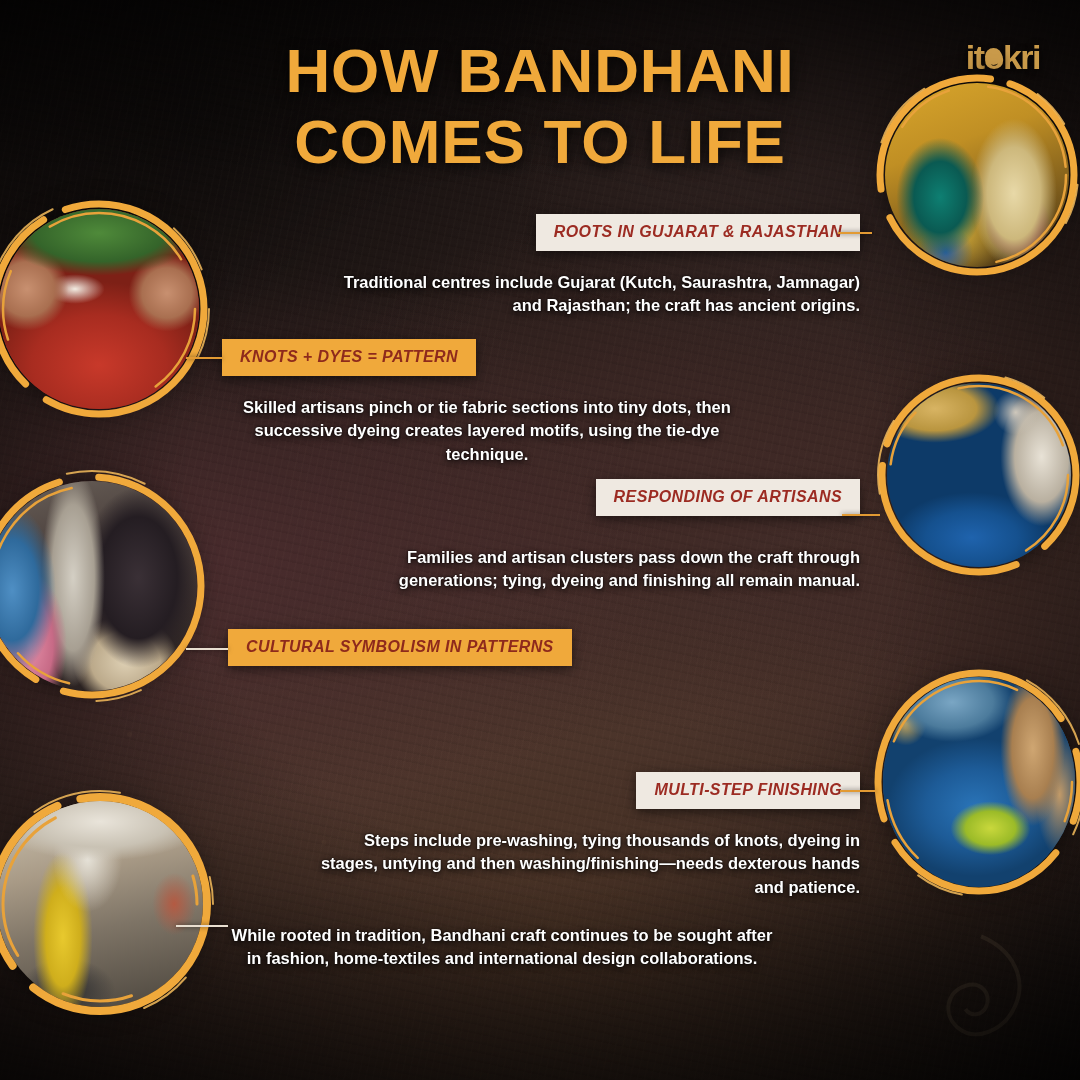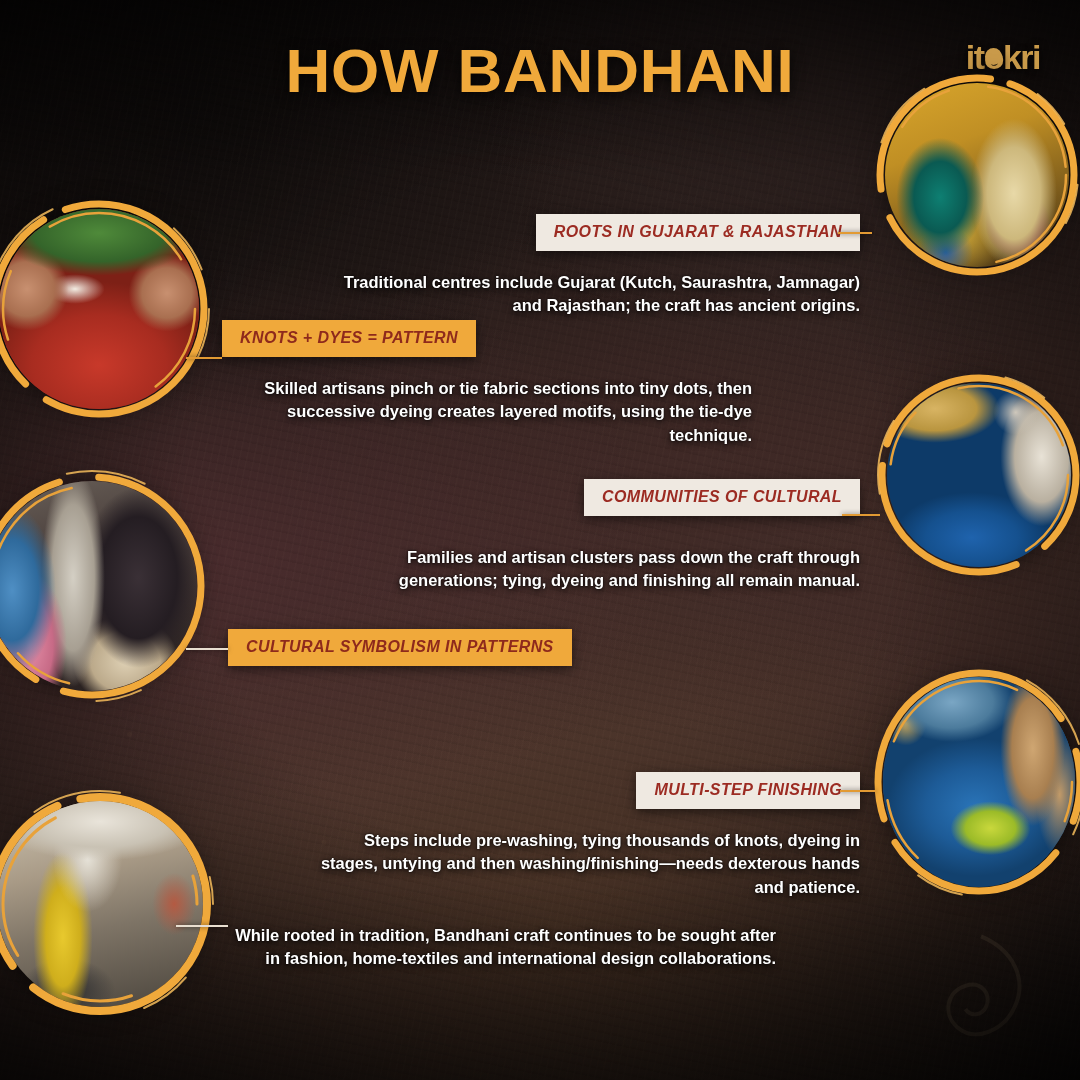--- a/index.html
+++ b/index.html
@@ -190,21 +190,21 @@
   .hdr.cream { background: #efe9e1; }
   .hdr.amber { background: #f0a93b; color: #8e2a1c; }
   .body-txt {
     color: #ffffff;
     font-weight: bold;
     font-size: 16.5px;
     line-height: 1.42;
     text-shadow: 0 2px 7px rgba(0,0,0,.9), 0 0 2px rgba(0,0,0,.9);
   }
   .right-al { text-align: right; }
-  .left-al  { text-align: right; }
+  .left-al  { text-align: center; }
 
   
   .conn {
     position: absolute;
     height: 2px;
     background: #e29a33;
     box-shadow: 0 0 5px rgba(0,0,0,.6);
   }
   .conn.light { background: #e8ded0; }
 </style>
@@ -216,20 +216,21 @@
   <div class="bg-base"></div>
   <div class="bg-weave"></div>
   <div class="bg-dots"></div>
   <svg class="bg-motif" viewBox="0 0 100 100">
     <path d="M50 8 C74 18 86 40 76 62 C68 80 46 90 32 78 C20 68 24 50 38 46 C50 42 58 52 54 62 C51 69 42 70 38 64" fill="none" stroke="#e7c99a" stroke-width="3"></path>
   </svg>
   <div class="bg-vignette"></div>
 
   <div class="title">
     <span>HOW BANDHANI</span>
+    <span class="l2">COMES TO LIFE</span>
   </div>
 
   <div class="logo">
     <span>it</span><span class="dotwrap"><span>o</span></span><span>kri</span>
   </div>
 
   <div class="photo" style="left:874px; top:72px; width:206px; height:206px;">
     <div class="disc">
       <div class="inner scene-tying-yellow"></div>
     </div>
@@ -296,31 +297,31 @@
   </div>
 
   <div class="sect" style="left:300px; top:214px; width:560px;">
     <div style="text-align:right;">
       <div class="hdr cream">ROOTS IN GUJARAT &amp; RAJASTHAN</div>
     </div>
     <div class="body-txt right-al" style="margin-top:20px; padding-left:40px;">Traditional centres include Gujarat (Kutch, Saurashtra, Jamnagar) and Rajasthan; the craft has ancient origins.</div>
   </div>
   <div class="conn" style="left:838px; top:232px; width:34px;"></div>
 
-  <div class="sect" style="left:222px; top:320px; width:560px;">
+  <div class="sect" style="left:222px; top:339px; width:560px;">
     <div style="text-align:left;">
       <div class="hdr amber">KNOTS + DYES = PATTERN</div>
     </div>
     <div class="body-txt left-al" style="margin-top:20px; width:530px;">Skilled artisans pinch or tie fabric sections into tiny dots, then successive dyeing creates layered motifs, using the tie-dye technique.</div>
   </div>
   <div class="conn" style="left:186px; top:357px; width:36px;"></div>
 
   <div class="sect" style="left:300px; top:479px; width:560px;">
     <div style="text-align:right;">
-      <div class="hdr cream">COMMUNITIES OF CULTURAL</div>
+      <div class="hdr cream">RESPONDING OF ARTISANS</div>
     </div>
     <div class="body-txt right-al" style="margin-top:30px; padding-left:10px;">Families and artisan clusters pass down the craft through generations; tying, dyeing and finishing all remain manual.</div>
   </div>
   <div class="conn" style="left:842px; top:514px; width:38px;"></div>
 
   <div class="sect" style="left:228px; top:629px; width:580px;">
     <div style="text-align:left;">
       <div class="hdr amber">CULTURAL SYMBOLISM IN PATTERNS</div>
     </div>
   </div>

